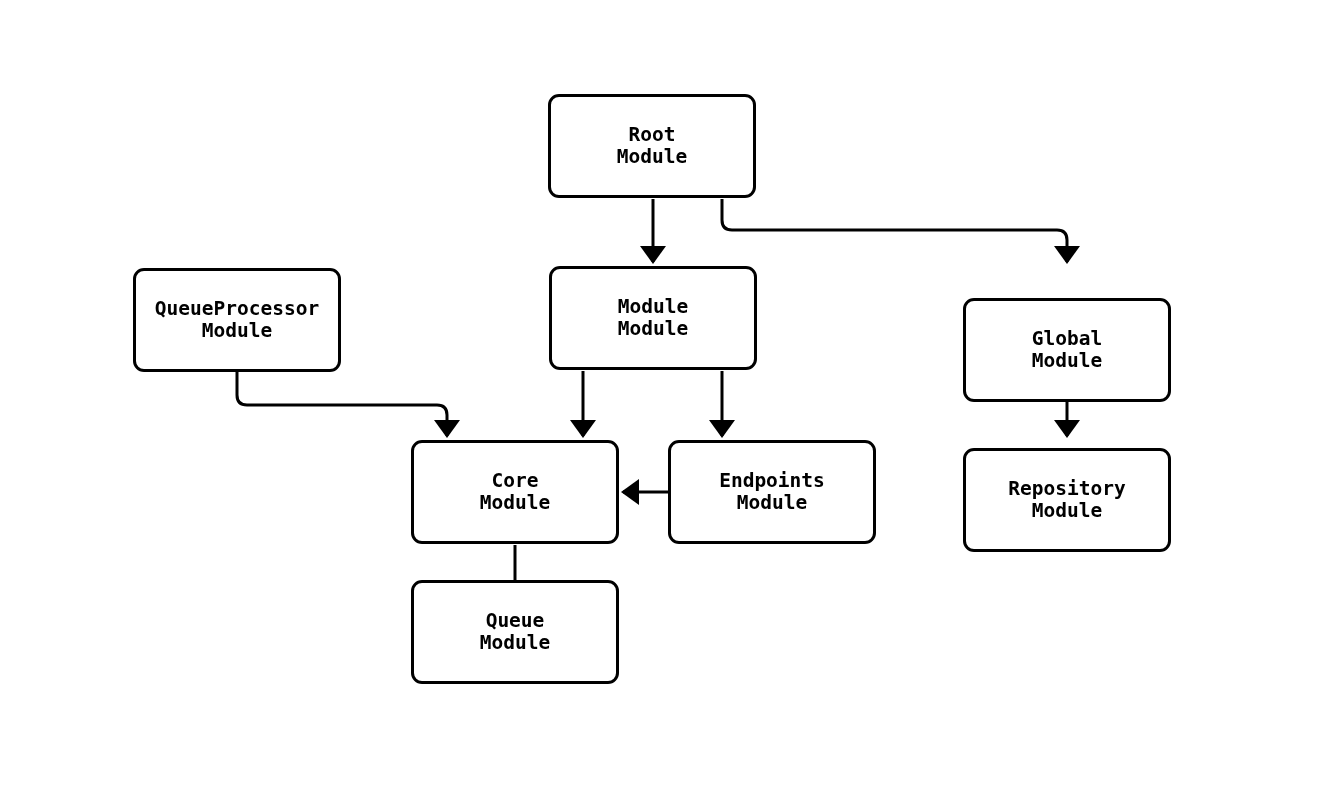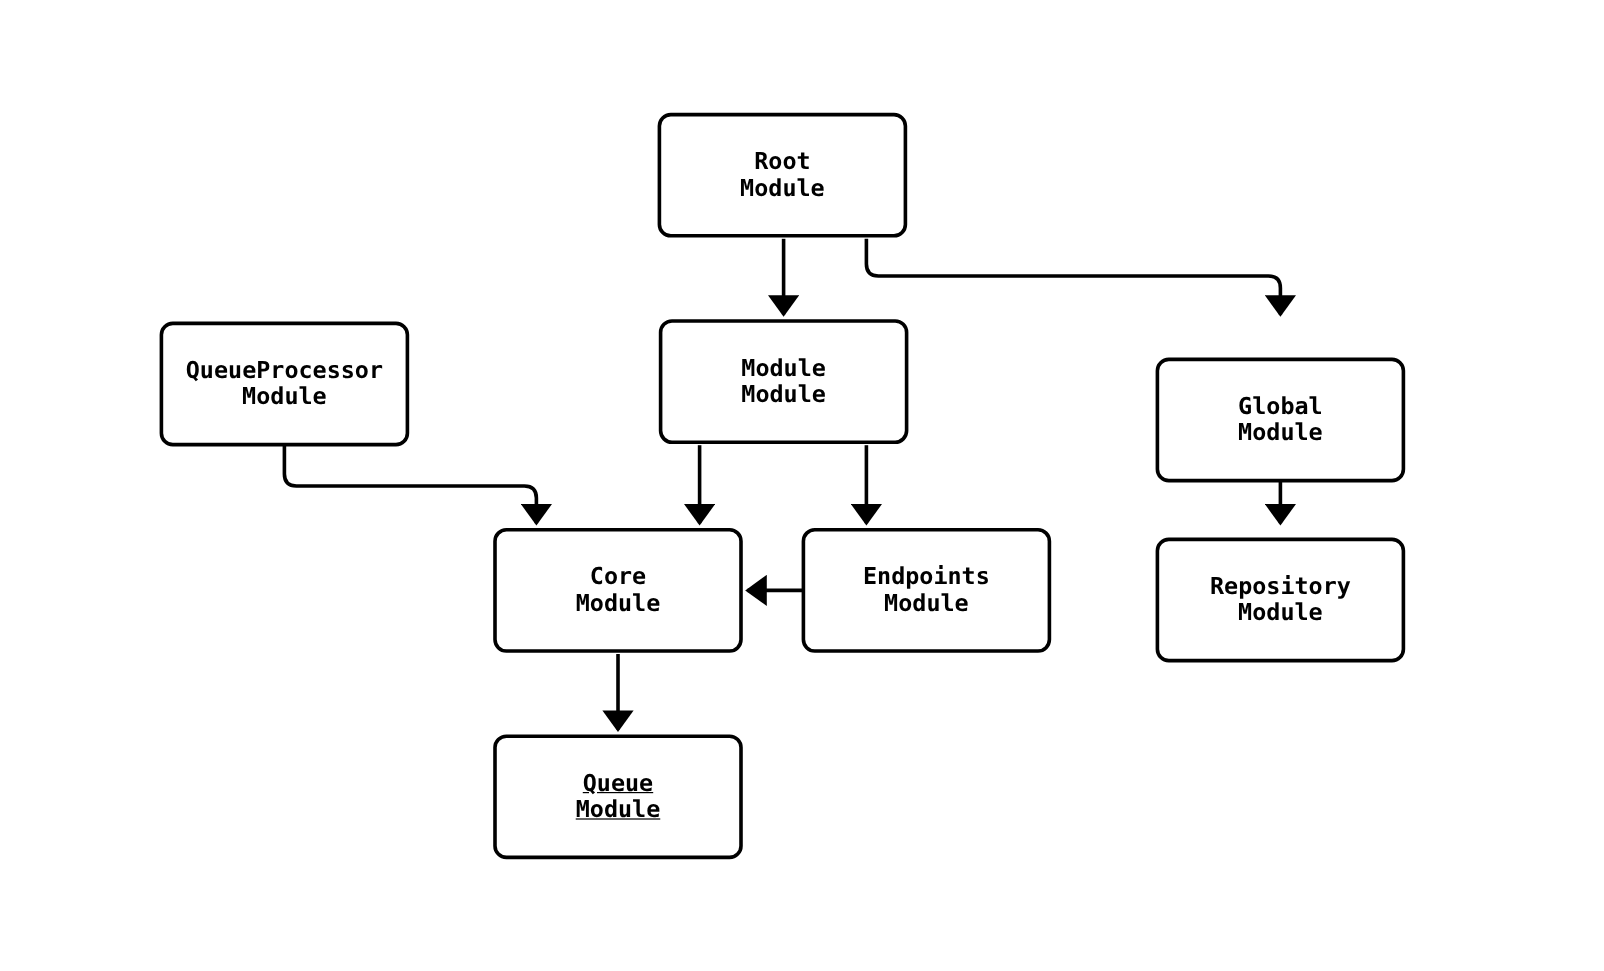--- a/index.html
+++ b/index.html
@@ -40,21 +40,21 @@
     font-size: 19.5px;
     line-height: 22px;
   }
   .n-root          { left: 548px; top:  94px; }
   .n-queueprocessor{ left: 133px; top: 268px; }
   .n-server        { left: 549px; top: 266px; }
   .n-global        { left: 963px; top: 262px; margin-top: 36px; }
   .n-core          { left: 411px; top: 440px; }
   .n-endpoints     { left: 668px; top: 440px; }
   .n-repository    { left: 963px; top: 448px; }
-  .n-queue         { left: 411px; top: 612px; text-decoration: underline; }
+  .n-queue         { left: 411px; top: 580px; }
 </style>
 </head>
 <body>
 
 <div class="canvas">
 
   <svg class="edges" width="1337" height="809" viewBox="0 0 1337 809" xmlns="http://www.w3.org/2000/svg">
     <defs>
       <marker id="arrow" markerUnits="userSpaceOnUse" markerWidth="18" markerHeight="26" viewBox="0 0 18 26" refX="16" refY="13" orient="auto">
         <path d="M0,0 L18,13 L0,26 Z" fill="#000000"></path>

